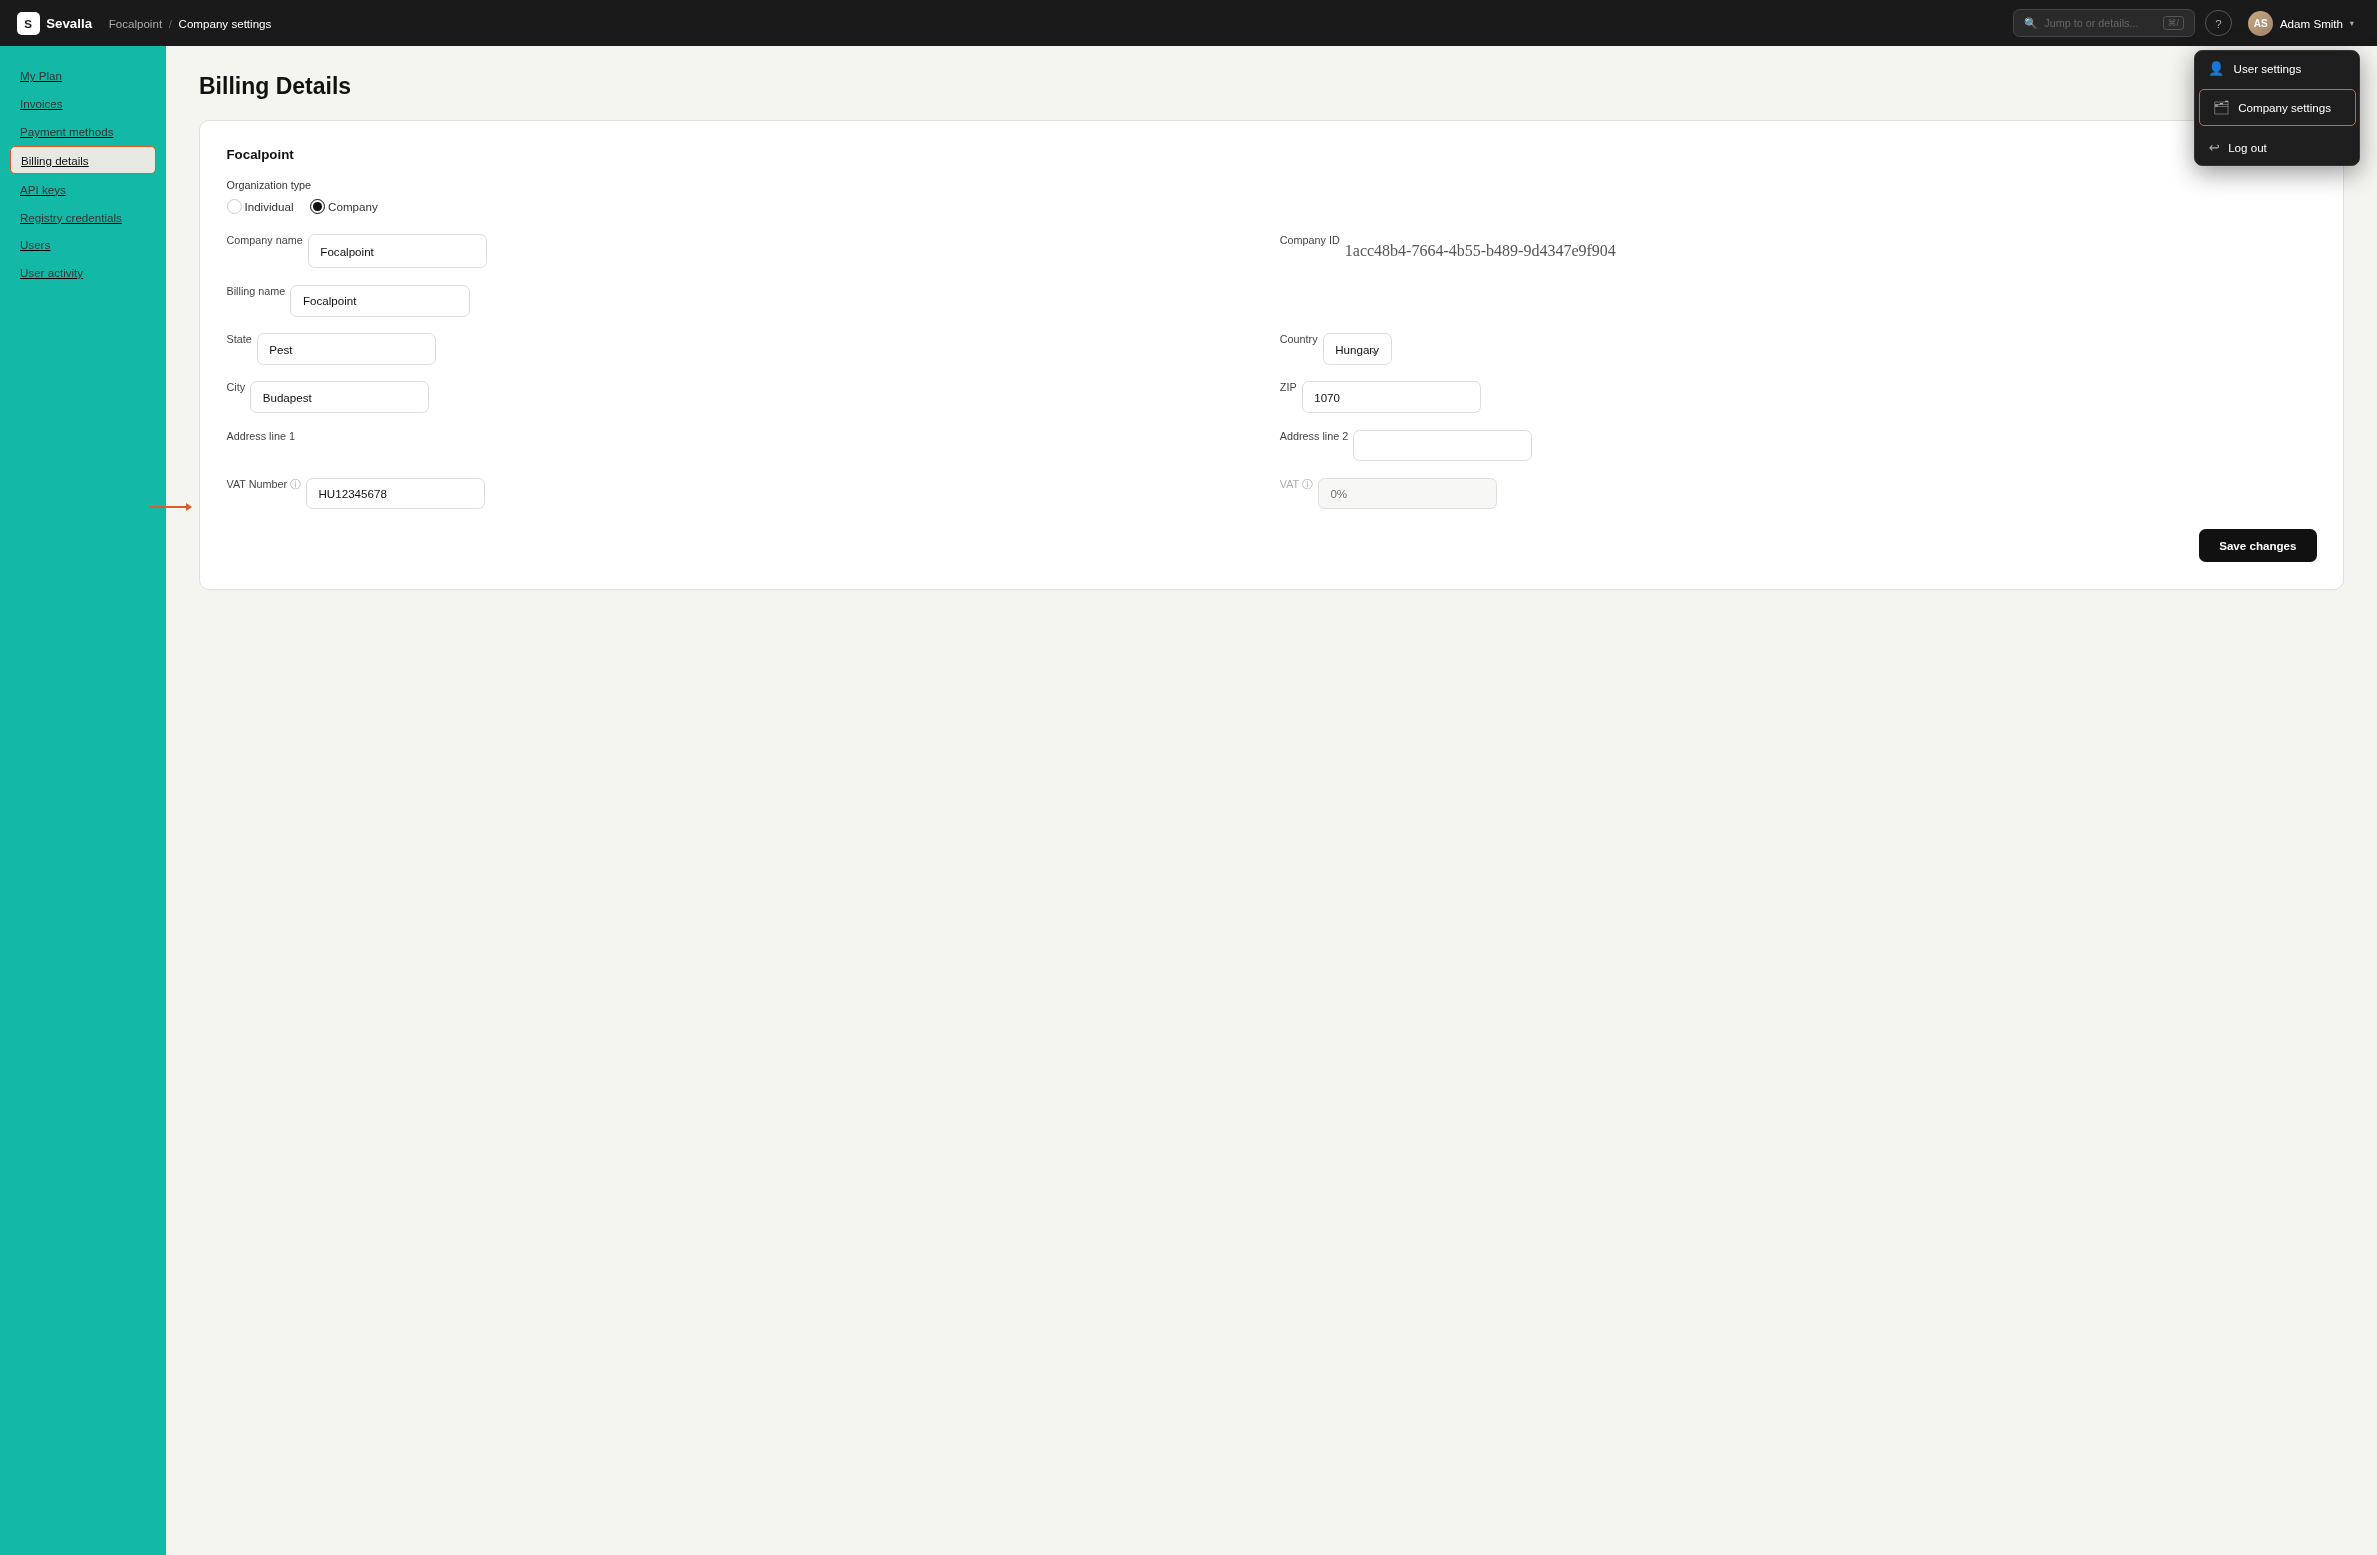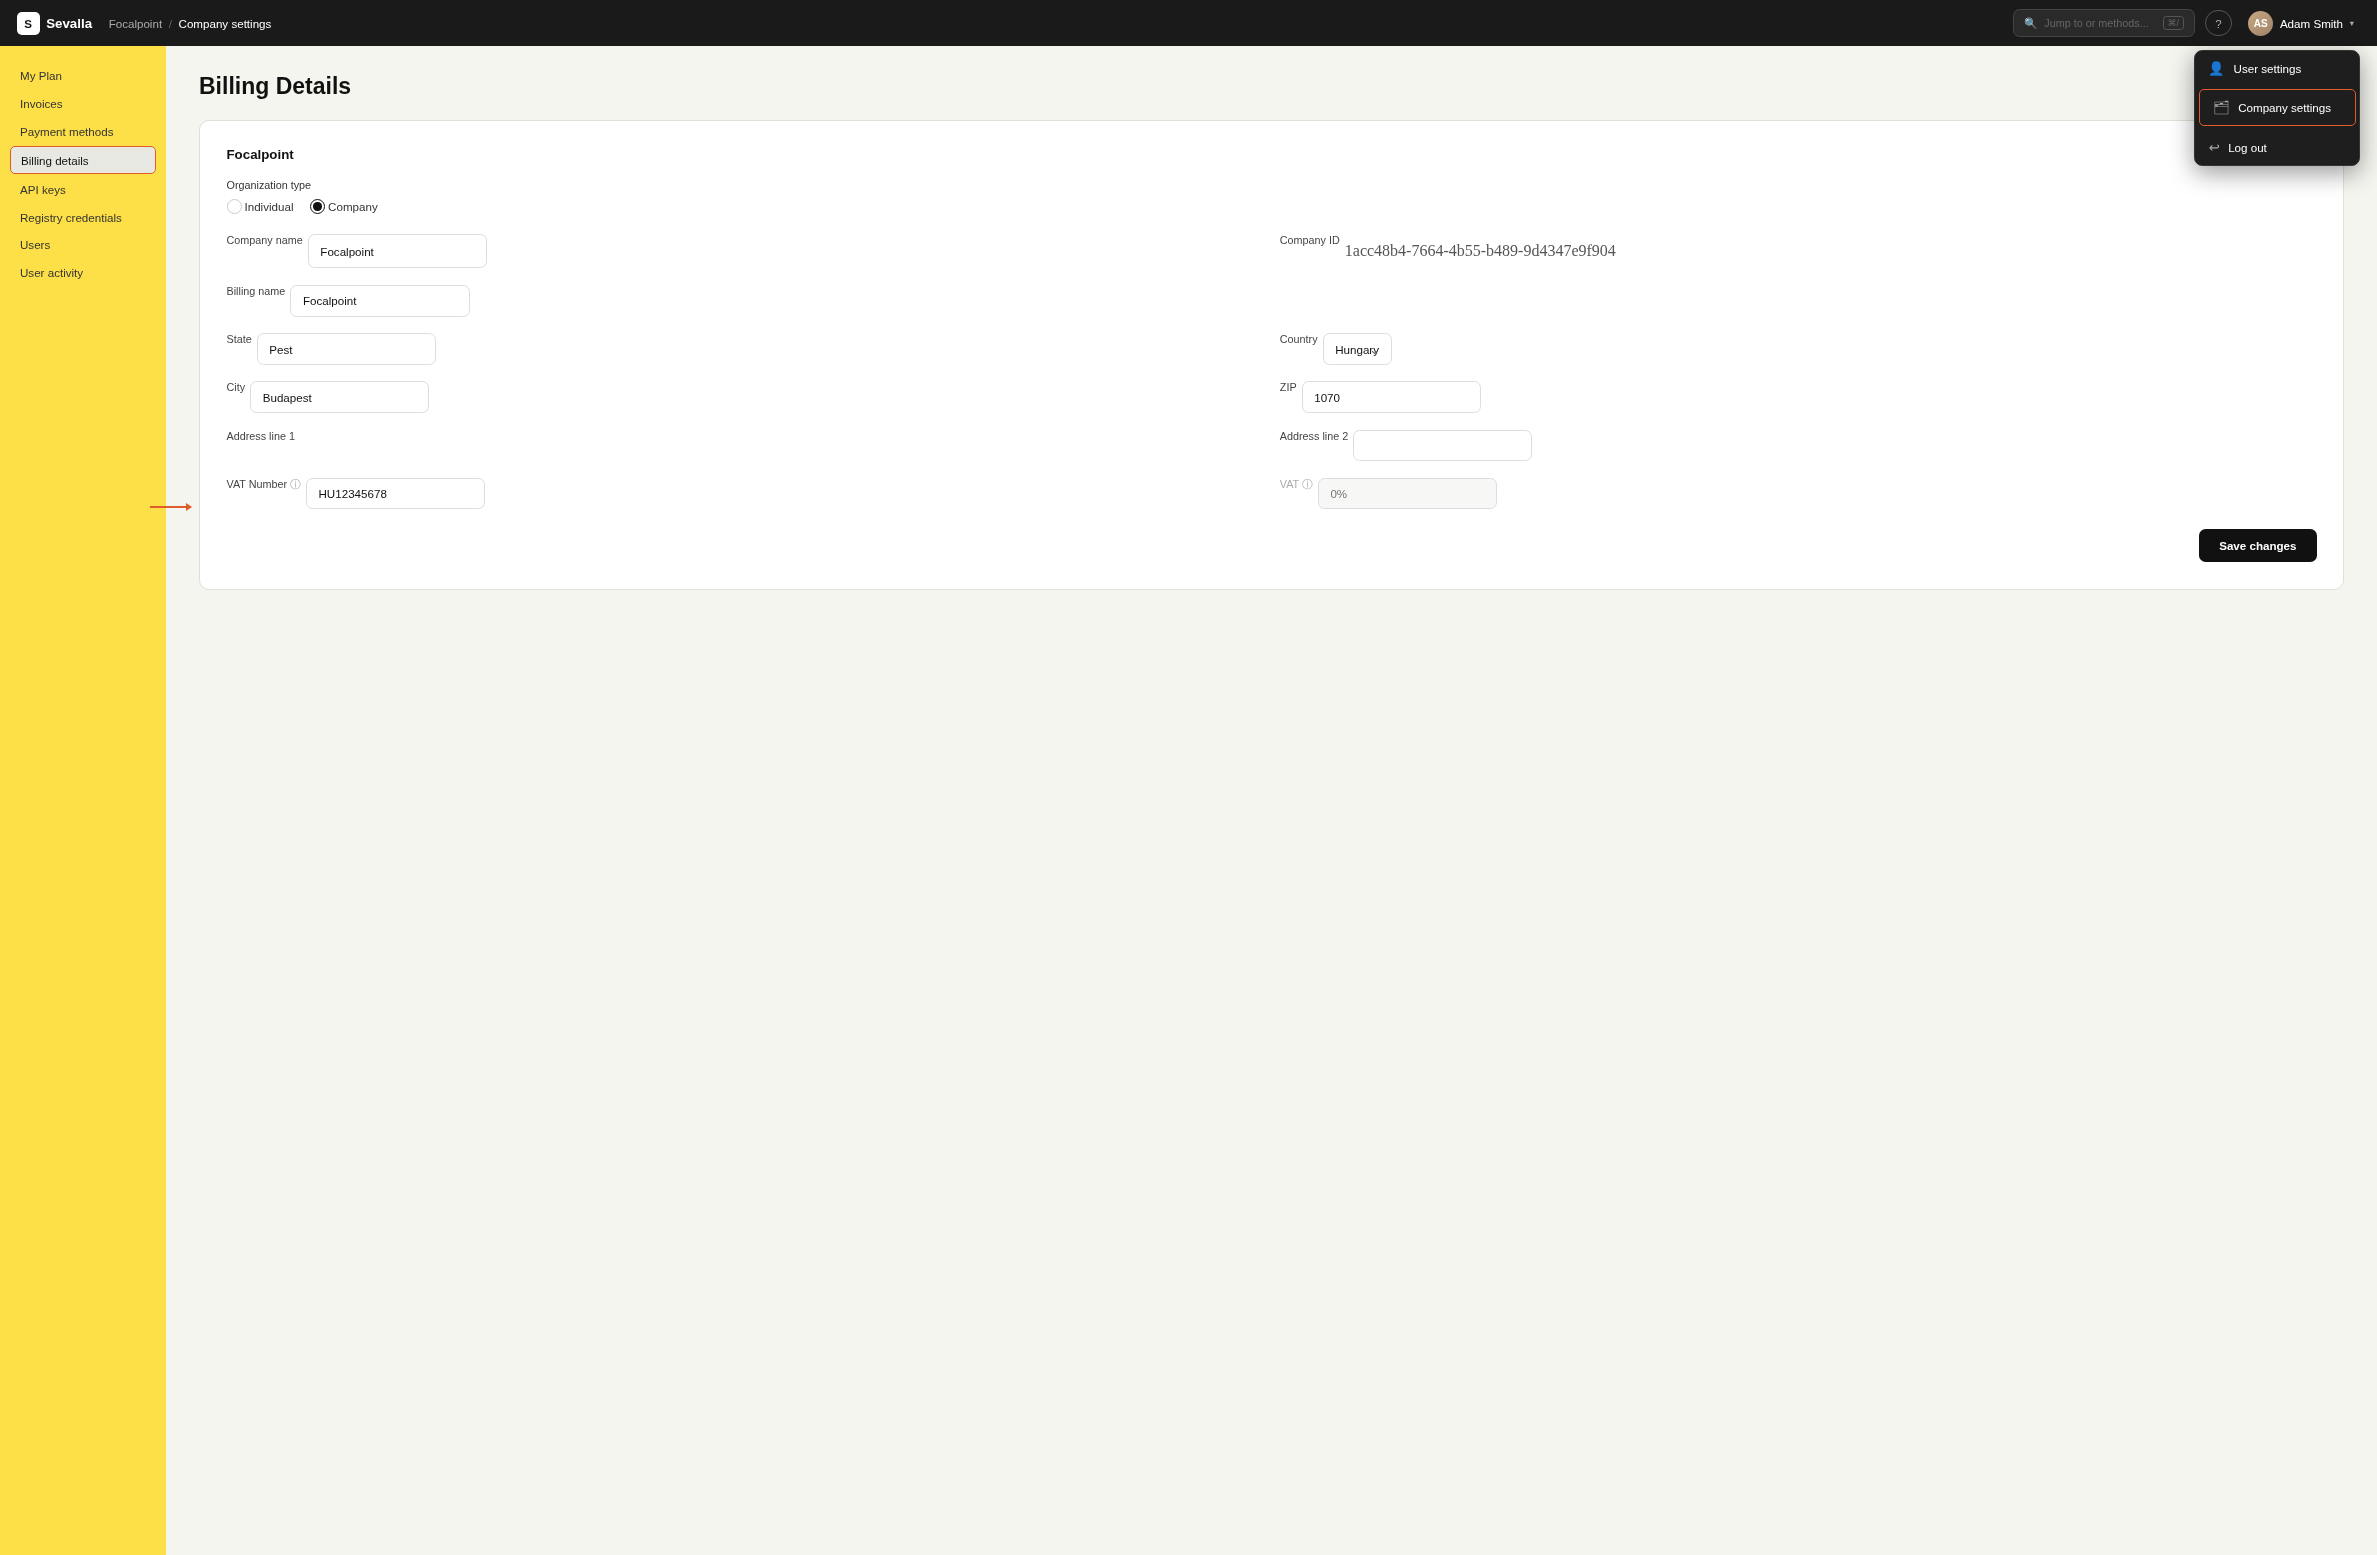--- a/index.html
+++ b/index.html
@@ -130,23 +130,24 @@
 
     
     .layout {
       display: flex;
       min-height: calc(100vh - 46px);
     }
 
     
     .sidebar {
       width: 166px;
-      background: #fde047;
+      background: #14b8a6;
       padding: 16.6px 10px;
       flex-shrink: 0;
+      text-decoration: underline;
     }
     .sidebar-item {
       padding: 6.6px 10px;
       border-radius: 5px;
       font-size: 11.6px;
       color: #333;
       cursor: pointer;
       margin-bottom: 1.7px;
     }
     .sidebar-item.active {
@@ -340,21 +341,21 @@
   <div class="breadcrumb">
     <span style="color:#aaa; cursor:pointer;">Focalpoint</span>
     <span class="breadcrumb-sep">/</span>
     <span class="breadcrumb-current">Company settings</span>
   </div>
 
   <div class="topnav-spacer"></div>
 
   <div class="search-bar">
     <span>🔍</span>
-    <span style="font-size:10.8px;color:#666;">Jump to or methods...</span>
+    <span style="font-size:10.8px;color:#666;">Jump to or details...</span>
     <span class="search-bar-shortcut">⌘/</span>
   </div>
 
   <button class="help-btn">?</button>
 
   <div class="user-menu-btn">
     <div class="user-avatar">
       <span>AS</span>
     </div>
     <span>Adam Smith</span>

